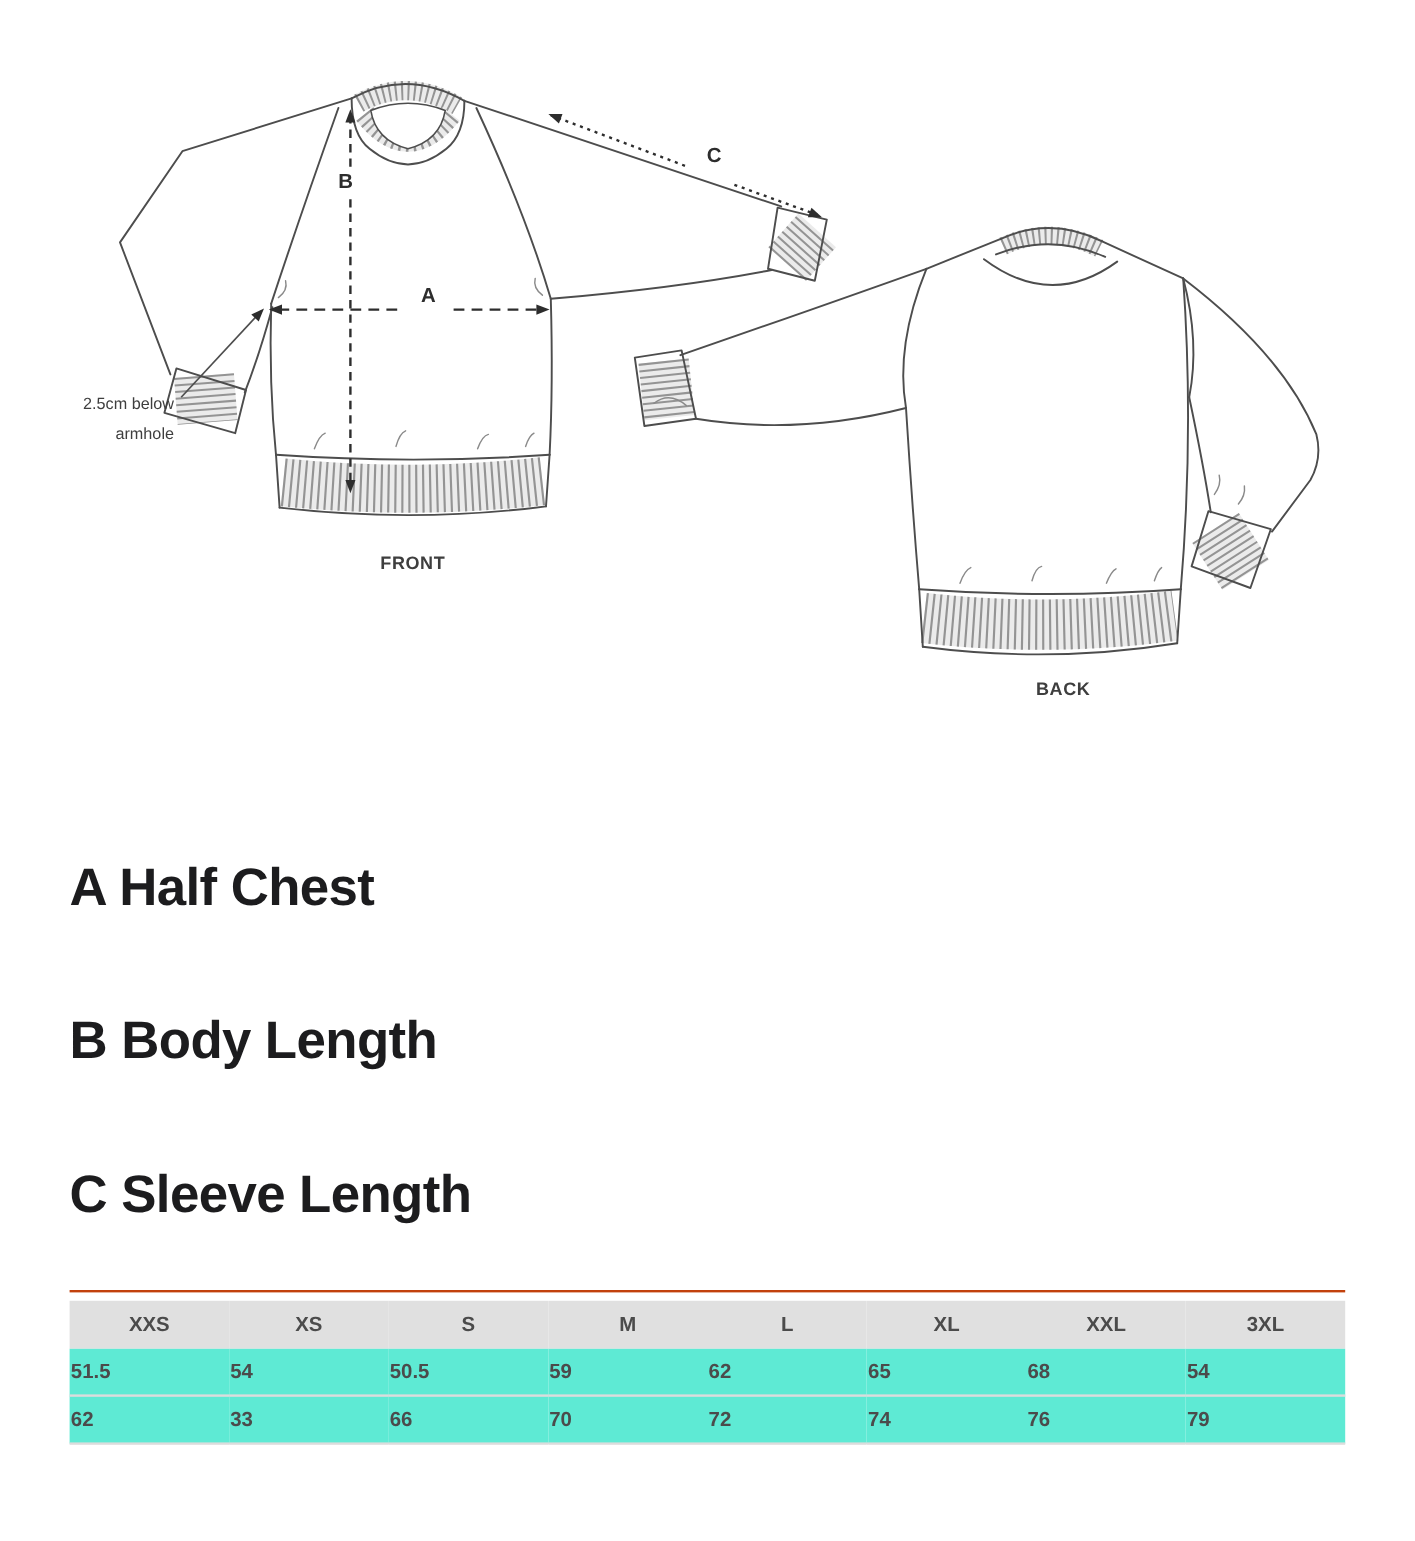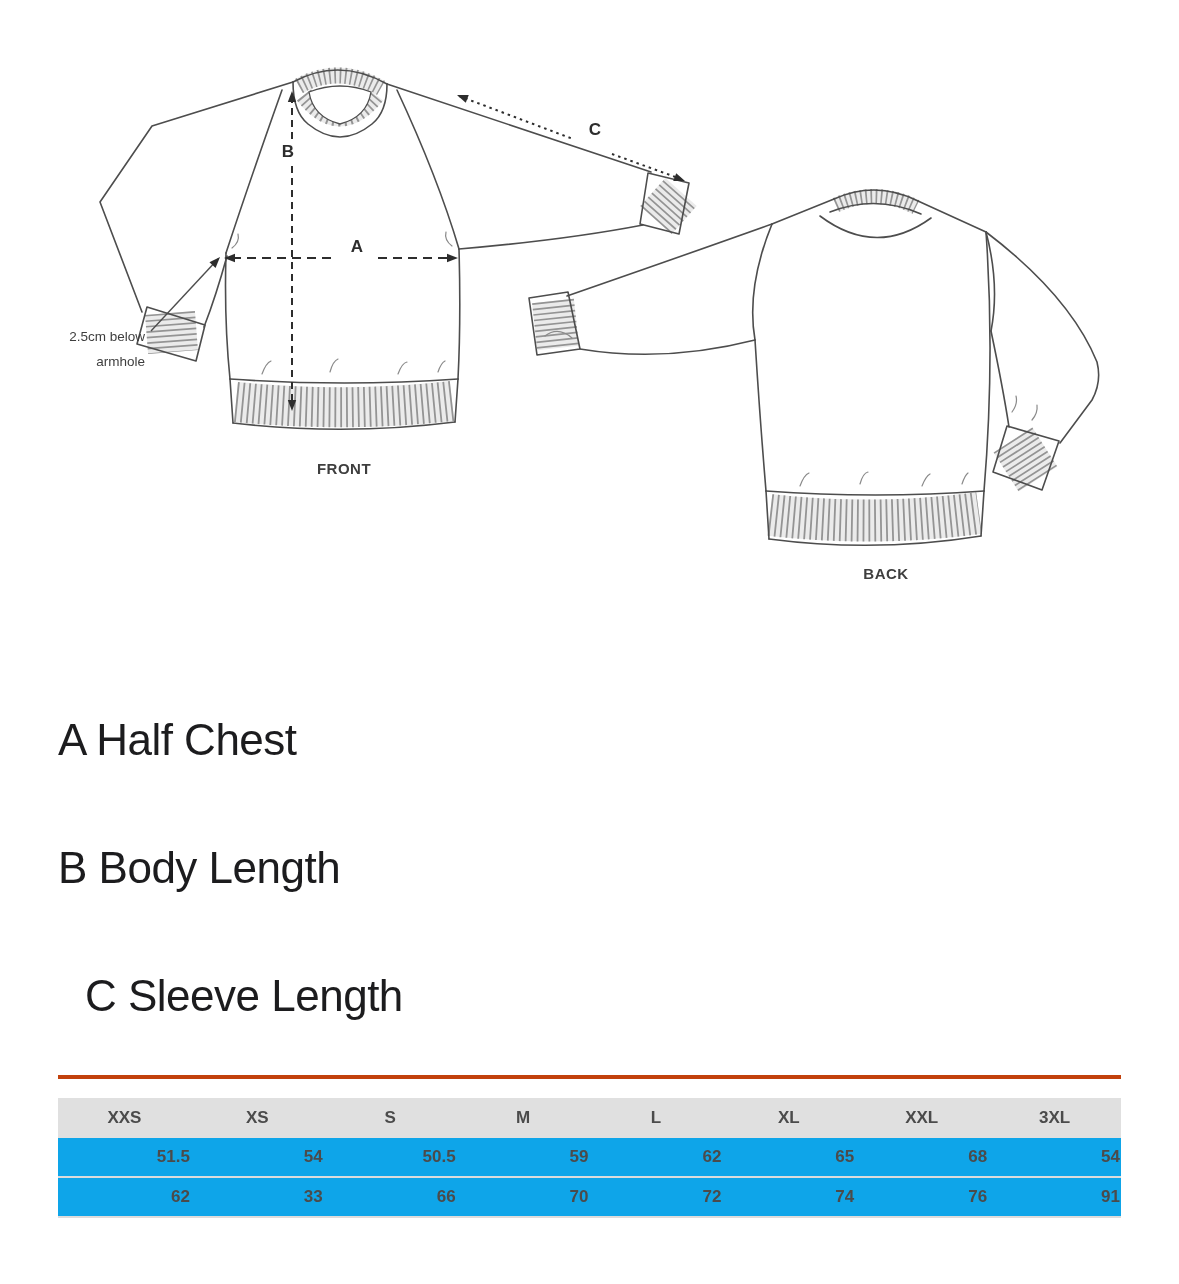--- a/index.html
+++ b/index.html
@@ -5,38 +5,38 @@
   html,body { margin:0; padding:0; }
   body {
     width:1179px; height:1284px;
     background:#ffffff;
     font-family:"Liberation Sans","DejaVu Sans",sans-serif;
     position:relative; overflow:hidden;
   }
   .drawing { position:absolute; top:0; left:0; }
   .legend-item {
     position:absolute; left:58px;
-    font-size:44px; font-weight:400; color:#1c1c1e;
+    font-size:44px; font-weight:700; color:#1c1c1e;
     letter-spacing:-0.5px; line-height:1;
   }
   #legend-a { top:718px; }
   #legend-b { top:846px; }
-  #legend-c { top:974px;margin-left:27px; }
+  #legend-c { top:974px; }
   .table-wrap {
     position:absolute; left:58px; top:1075px; width:1063px;
-    border-top:4px solid #c2410c; padding-top:19px;
+    border-top:2px solid #c2410c; padding-top:7px;
   }
   table { width:100%; border-collapse:collapse; table-layout:fixed; }
   thead th {
     background:#e0e0e0; height:38px;
     font-size:17px; font-weight:700; color:#4b4b4b; text-align:center;
   }
   tbody td {
-    height:36px; background:#0ea5e9;
-    font-size:17px; font-weight:700; color:#4b4b4b; text-align:right;
+    height:36px; background:#5eead4;
+    font-size:17px; font-weight:700; color:#4b4b4b; text-align:left;
     border-bottom:2px solid #dcdcdc;
   }
   .sv-outline { stroke:#4d4d4d; stroke-width:1.6; fill:none; stroke-linejoin:round; stroke-linecap:round; }
   .sv-thin { stroke:#8a8a8a; stroke-width:1.2; fill:none; stroke-linecap:round; }
   .rib-bg { stroke:#ebebeb; fill:none; stroke-linecap:butt; }
   .rib { stroke:#949494; fill:none; stroke-linecap:butt; }
   .meas { stroke:#2d2d2d; stroke-width:2; fill:none; }
   .meas-label { font-size:17px; font-weight:700; fill:#2d2d2d; }
   .caption { font-size:15px; font-weight:600; fill:#3e3e3e; letter-spacing:0.5px; }
   .note { font-size:13.5px; font-weight:500; fill:#3e3e3e; }
@@ -193,17 +193,17 @@
         <td>54</td>
       </tr>
       <tr>
         <td>62</td>
         <td>33</td>
         <td>66</td>
         <td>70</td>
         <td>72</td>
         <td>74</td>
         <td>76</td>
-        <td>91</td>
+        <td>79</td>
       </tr>
     </tbody>
   </table>
 </div>
 
 </body></html>

